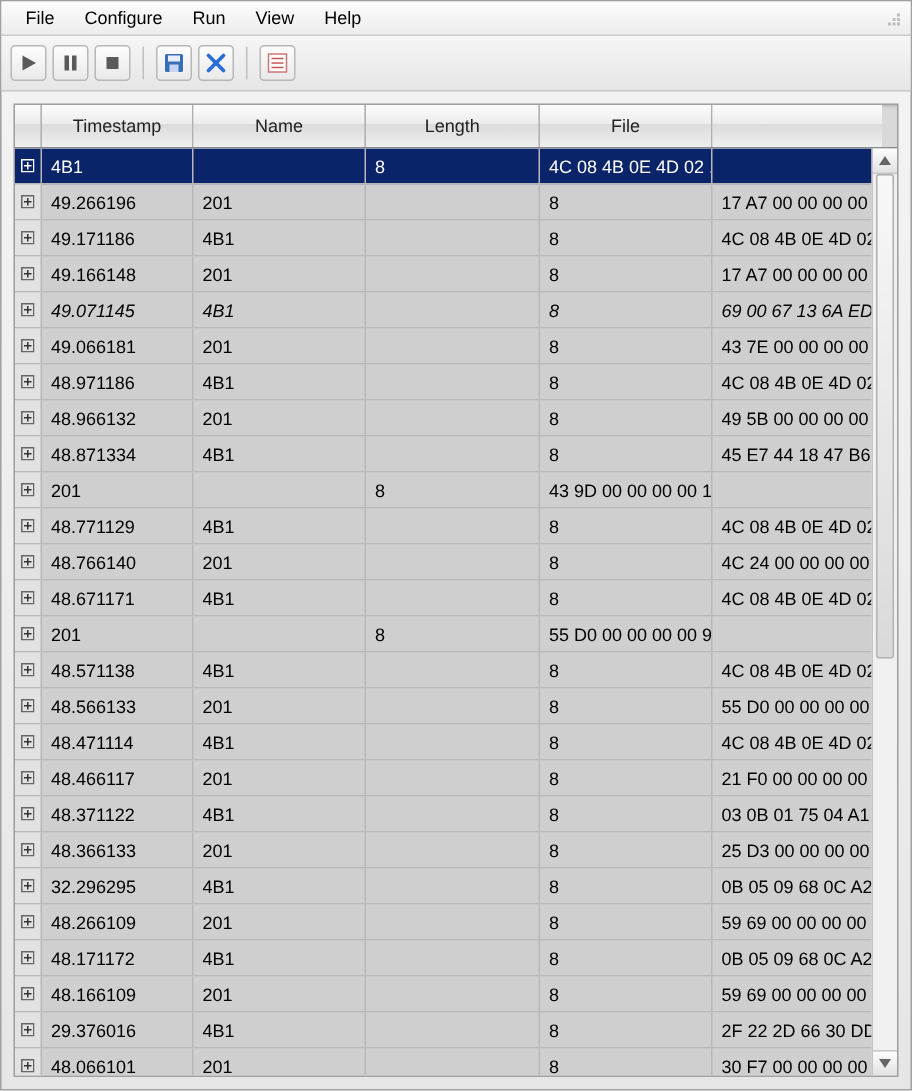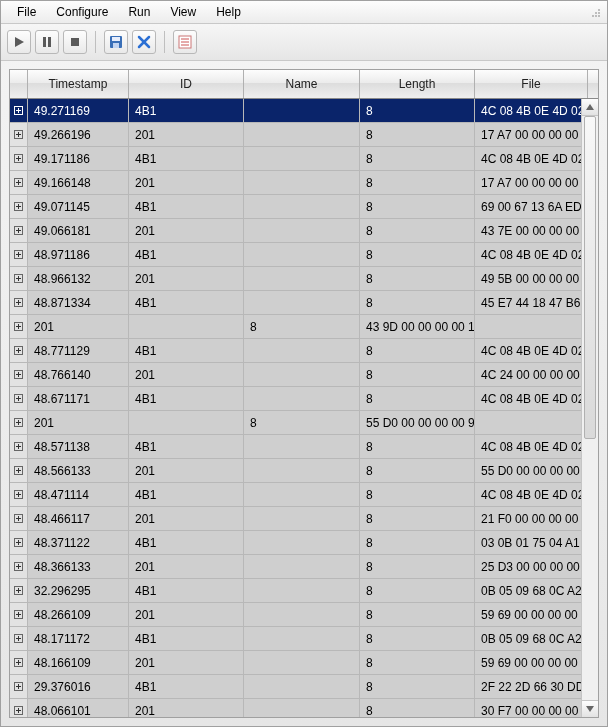--- a/index.html
+++ b/index.html
@@ -262,37 +262,35 @@
             <line x1="3" y1="10" x2="11" y2="10" stroke="#c55"></line>
           </svg>
       </span>
     </div>
   </div>
 
   <div class="content-outer">
     <div class="colheaders" id="colheaders" style="grid-template-columns: 18px 101px 115px 116px 115px 113px 1fr;">
         <div class="hcell"></div>
         <div class="hcell">Timestamp</div>
-        <div class="hcell">ID</div>
         <div class="hcell">Name</div>
         <div class="hcell">Length</div>
         <div class="hcell">File</div>
         <div class="hcell"></div>
       </div>
     <div class="rows-wrap">
       <div class="rows" id="rows">
           <div class="row selected" style="grid-template-columns: 18px 101px 115px 116px 115px 113px;">
             <div class="cell expander">
               <svg class="expand-glyph" width="9" height="9">
                 <rect x="0.5" y="0.5" width="8" height="8" fill="none" stroke="#666"></rect>
                 <line x1="2" y1="4.5" x2="7" y2="4.5" stroke="#333"></line>
                 <line x1="4.5" y1="2" x2="4.5" y2="7" stroke="#333"></line>
               </svg>
             </div>
-            <div class="cell">49.271169</div>
             <div class="cell">4B1</div>
             <div class="cell"></div>
             <div class="cell">8</div>
             <div class="cell">4C 08 4B 0E 4D 02 ...</div>
           </div>
           <div class="row" style="grid-template-columns: 18px 101px 115px 116px 115px 113px;">
             <div class="cell expander">
               <svg class="expand-glyph" width="9" height="9">
                 <rect x="0.5" y="0.5" width="8" height="8" fill="none" stroke="#666"></rect>
                 <line x1="2" y1="4.5" x2="7" y2="4.5" stroke="#333"></line>
@@ -326,21 +324,21 @@
                 <line x1="2" y1="4.5" x2="7" y2="4.5" stroke="#333"></line>
                 <line x1="4.5" y1="2" x2="4.5" y2="7" stroke="#333"></line>
               </svg>
             </div>
             <div class="cell">49.166148</div>
             <div class="cell">201</div>
             <div class="cell"></div>
             <div class="cell">8</div>
             <div class="cell">17 A7 00 00 00 00 8...</div>
           </div>
-          <div class="row" style="grid-template-columns: 18px 101px 115px 116px 115px 113px;">
+          <div class="row" style="grid-template-columns: 18px 101px 115px 116px 115px 113px; font-style: italic;">
             <div class="cell expander">
               <svg class="expand-glyph" width="9" height="9">
                 <rect x="0.5" y="0.5" width="8" height="8" fill="none" stroke="#666"></rect>
                 <line x1="2" y1="4.5" x2="7" y2="4.5" stroke="#333"></line>
                 <line x1="4.5" y1="2" x2="4.5" y2="7" stroke="#333"></line>
               </svg>
             </div>
             <div class="cell">49.071145</div>
             <div class="cell">4B1</div>
             <div class="cell"></div>

